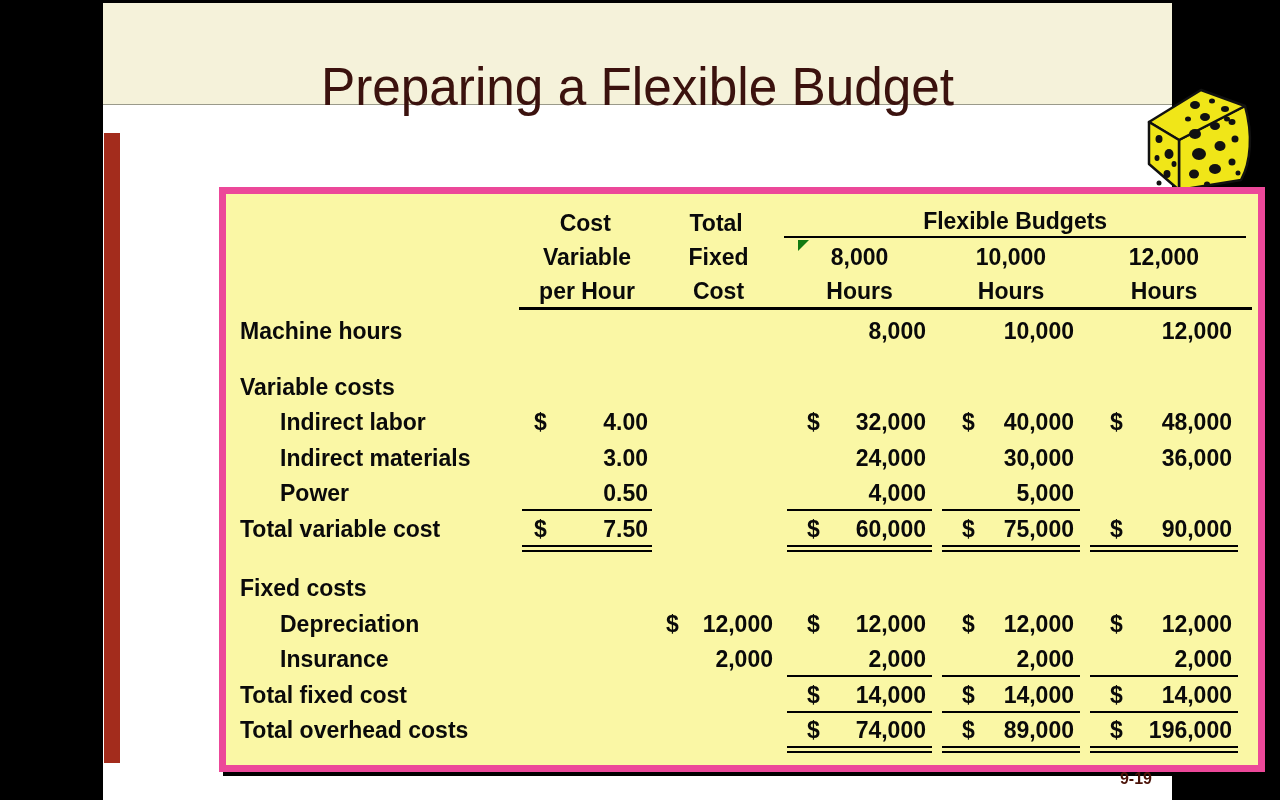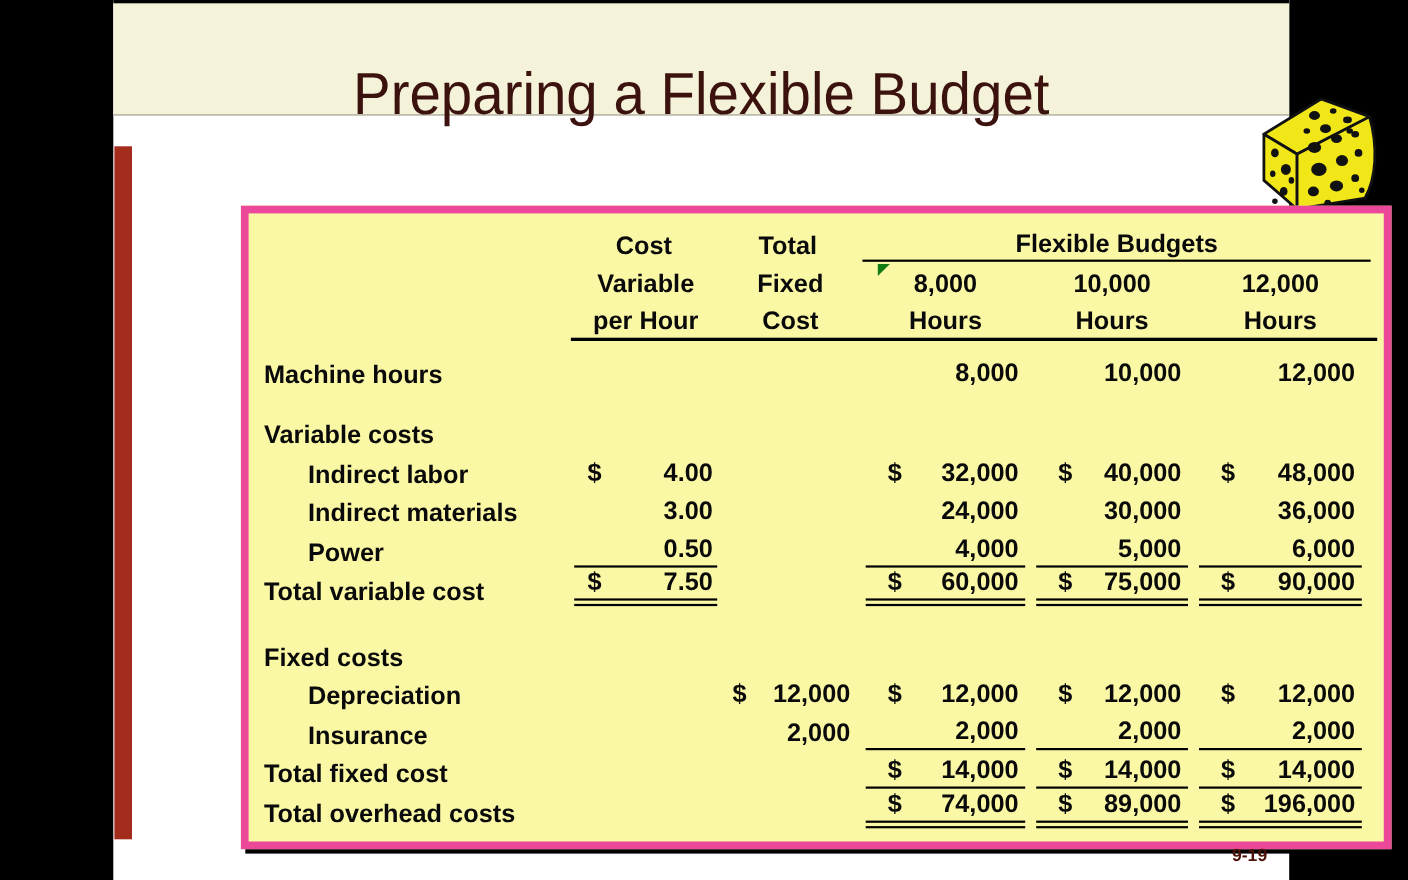--- a/index.html
+++ b/index.html
@@ -19,21 +19,21 @@
 
   
   .table-card{
     position:absolute;left:116px;top:187px;width:1046px;height:585px;
     background:#FAF7A5;border:7px solid #ec4899;box-sizing:border-box;
     box-shadow:4px 4px 0 0 #000;
     padding:10px 12px 0 12px;
     font-weight:700;font-size:23px;color:#0a0a0a;
   }
   .hrow{display:flex;height:34px;align-items:flex-end;line-height:30px;}
-  .trow{display:flex;height:35.5px;align-items:flex-end;line-height:27px;}
+  .trow{display:flex;height:35.5px;align-items:flex-start;line-height:27px;}
   .cell{display:flex;box-sizing:border-box;}
   .c1{width:284px;padding-left:2px;}
   .c2{width:130px;margin-left:0;padding-left:12px;padding-right:4px;}
   .c3{width:117px;margin-left:8px;padding-left:6px;padding-right:4px;}
   .c4{width:145px;margin-left:10px;padding-left:20px;padding-right:6px;}
   .c5{width:138px;margin-left:10px;padding-left:20px;padding-right:6px;}
   .c6{width:148px;margin-left:10px;padding-left:20px;padding-right:6px;}
   .hc{justify-content:center;padding-left:0;padding-right:0;}
   .money{justify-content:space-between;padding-bottom:2px;}
   .u{border-bottom:2px solid #000;}
@@ -192,24 +192,20 @@
         </span>
       <span class="cell c3"></span>
       <span class="cell c4 money u">
           <span></span>
           <span>4,000</span>
         </span>
       <span class="cell c5 money u">
           <span></span>
           <span>5,000</span>
         </span>
-      <span class="cell c6 money u">
-          <span></span>
-          <span>6,000</span>
-        </span>
     </div>
 
     <div class="trow">
       <span class="cell c1">Total variable cost</span>
       <span class="cell c2 money uu">
           <span>$</span>
           <span>7.50</span>
         </span>
       <span class="cell c3"></span>
       <span class="cell c4 money uu">

